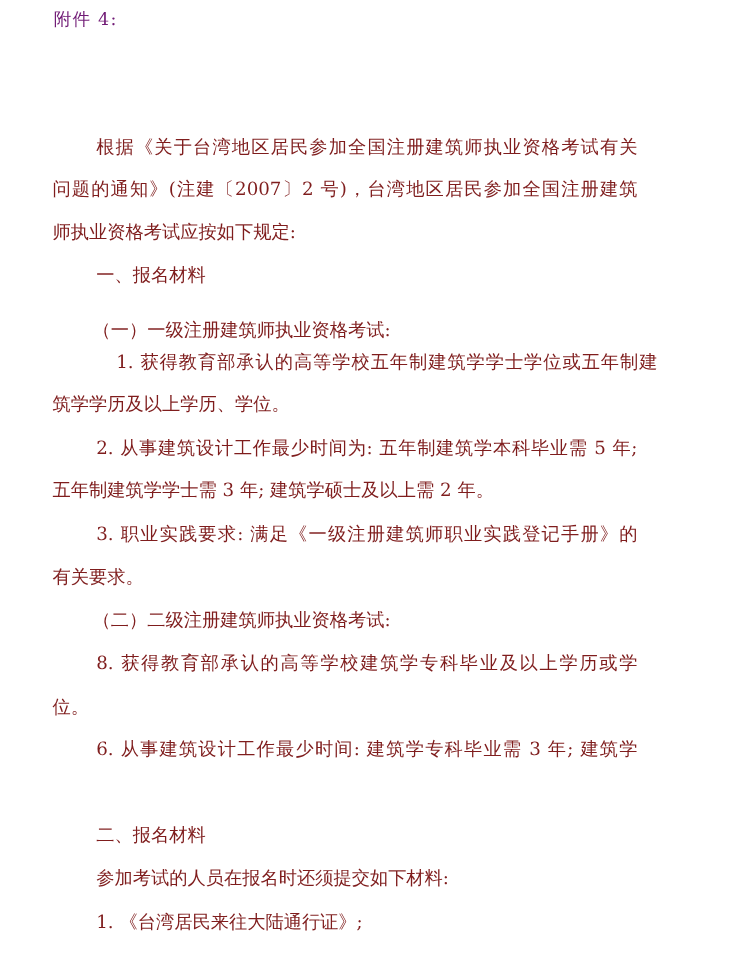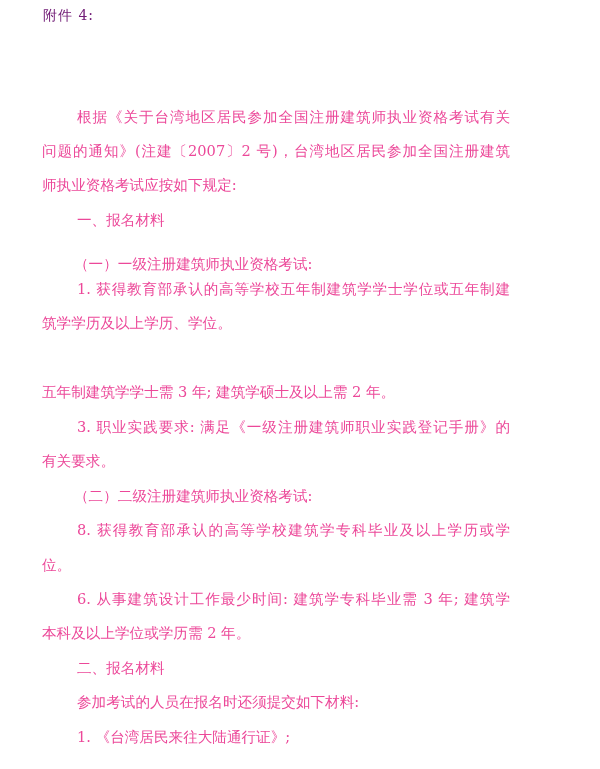--- a/index.html
+++ b/index.html
@@ -12,21 +12,21 @@
   .attach {
     position: absolute; left: 43px; top: 7px;
     font-size: 14px; letter-spacing: 1px; color: #701a75;
   }
   .title {
     position: absolute; left: 56px; top: 36px; width: 500px;
     font-family: "DejaVu Sans", "Liberation Sans", sans-serif;
     font-size: 17.4px; letter-spacing: 0.5px; color: #111; white-space: nowrap;
   }
   .line {
-    position: absolute; font-size: 14.6px; white-space: nowrap; color: #ec4899;
+    position: absolute; font-size: 14.6px; white-space: nowrap; color: #7f1d1d;
   }
   .body-line { left: 42px; }
   .indent { left: 77px; }
   .just { width: 468px; text-align-last: justify; text-align: justify; }
   .just-i { width: 433px; text-align-last: justify; text-align: justify; }
   .heading { font-family: "DejaVu Sans", "Liberation Sans", sans-serif; font-size: 14.6px; }
 </style>
 </head>
 <body>
 
@@ -34,32 +34,32 @@
   <div class="attach">附件 4:</div>
 
   <div class="line indent just-i" style="top:108px;">根据《关于台湾地区居民参加全国注册建筑师执业资格考试有关</div>
   <div class="line body-line just" style="top:142px;">问题的通知》(注建〔2007〕2 号)，台湾地区居民参加全国注册建筑</div>
   <div class="line body-line" style="top:176px;">师执业资格考试应按如下规定:</div>
 
   <div class="line indent heading" style="top:211px;">一、报名材料</div>
 
   <div class="line indent" style="top:245px; left:74px;margin-top:10px;">（一）一级注册建筑师执业资格考试:</div>
 
-  <div class="line indent just-i" style="top:280px;">1. 获得教育部承认的高等学校五年制建筑学学士学位或五年制建</div>
+  <div class="line indent just-i" style="top:280px;margin-left:16px;">1. 获得教育部承认的高等学校五年制建筑学学士学位或五年制建</div>
   <div class="line body-line" style="top:314px;">筑学学历及以上学历、学位。</div>
 
+  <div class="line indent just-i" style="top:349px;">2. 从事建筑设计工作最少时间为: 五年制建筑学本科毕业需 5 年;</div>
   <div class="line body-line" style="top:383px;">五年制建筑学学士需 3 年; 建筑学硕士及以上需 2 年。</div>
 
   <div class="line indent just-i" style="top:418px;">3. 职业实践要求: 满足《一级注册建筑师职业实践登记手册》的</div>
   <div class="line body-line" style="top:452px;">有关要求。</div>
 
   <div class="line indent" style="top:487px; left:74px;">（二）二级注册建筑师执业资格考试:</div>
 
   <div class="line indent just-i" style="top:521px;">8. 获得教育部承认的高等学校建筑学专科毕业及以上学历或学</div>
   <div class="line body-line" style="top:556px;">位。</div>
 
   <div class="line indent just-i" style="top:590px;">6. 从事建筑设计工作最少时间: 建筑学专科毕业需 3 年; 建筑学</div>
-  <div class="line body-line" style="top:624px;">本科及以上学位或学历需 2 年。</div>
 
   <div class="line indent heading" style="top:659px;">二、报名材料</div>
   <div class="line indent" style="top:693px;">参加考试的人员在报名时还须提交如下材料:</div>
   <div class="line indent" style="top:728px;">1. 《台湾居民来往大陆通行证》;</div>
 </div>
 
 </body></html>

